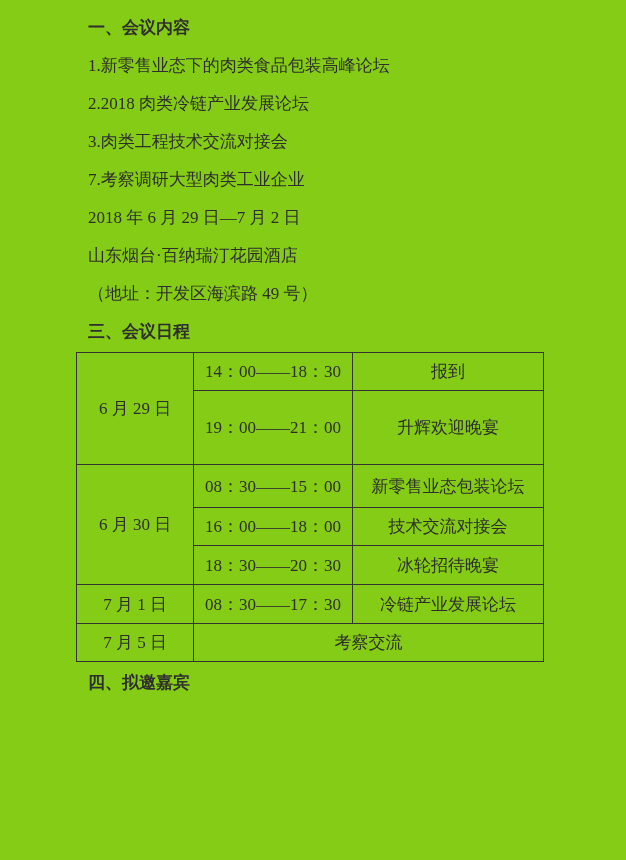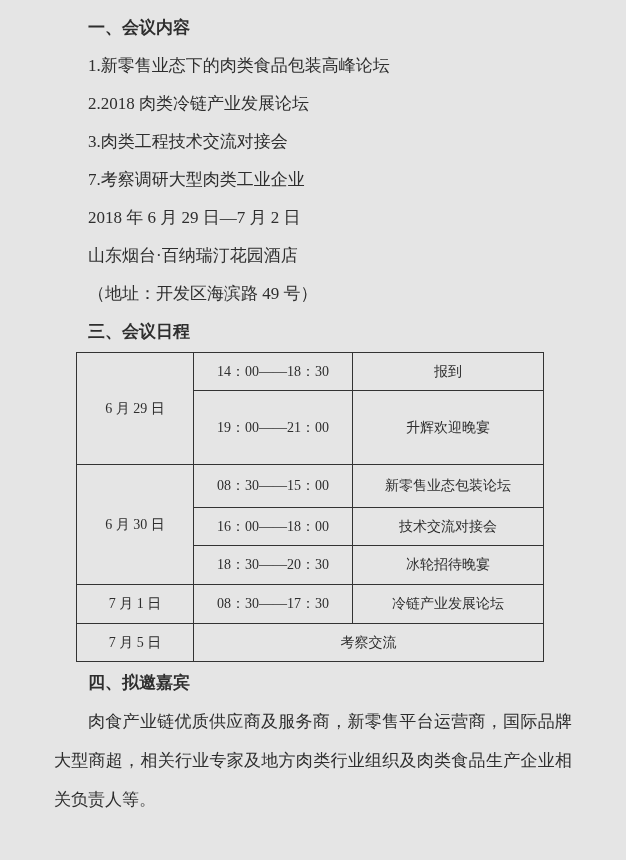--- a/index.html
+++ b/index.html
@@ -1,21 +1,21 @@
 <!DOCTYPE html>
 <html lang="zh"><head>
 <meta charset="utf-8">
 <style>
   html, body { margin: 0; padding: 0; background: #ffffff; }
   .page {
     position: relative;
     width: 626px;
     height: 860px;
     box-sizing: border-box;
-    background: #e5e5e5;
+    background: #84cc16;
     color: #2e2e2e;
     font-family: "Liberation Serif", "DejaVu Serif", serif;
     font-size: 17px;
     padding: 9px 54px 0 54px;
     overflow: hidden;
   }
   .page p {
     margin: 0;
     line-height: 38px;
     text-indent: 34px;
@@ -31,21 +31,21 @@
     border-collapse: collapse;
     table-layout: fixed;
     width: 467px;
     margin: 1px 0 2px 22px;
   }
   table.schedule td {
     border: 1px solid #333333;
     text-align: center;
     vertical-align: middle;
     padding: 0;
-    font-size: 14px;
+    font-size: 17px;
     color: #2e2e2e;
     overflow: hidden;
   }
   col.c-date  { width: 117px; }
   col.c-time  { width: 159px; }
   col.c-event { width: 191px; }
   tr.r38 { height: 38px; }
   tr.r39 { height: 39px; }
   tr.r43 { height: 43px; }
   tr.r74 { height: 74px; }
@@ -102,15 +102,14 @@
         <td>冷链产业发展论坛</td>
       </tr>
       <tr class="r38">
         <td>7 月 5 日</td>
         <td colspan="2">考察交流</td>
       </tr>
     </tbody>
   </table>
 
   <p class="heading">四、拟邀嘉宾</p>
-  <p class="body-para">肉食产业链优质供应商及服务商，新零售平台运营商，国际品牌大型商超，相关行业专家及地方肉类行业组织及肉类食品生产企业相关负责人等。</p>
 
 </div>
 
 </body></html>

